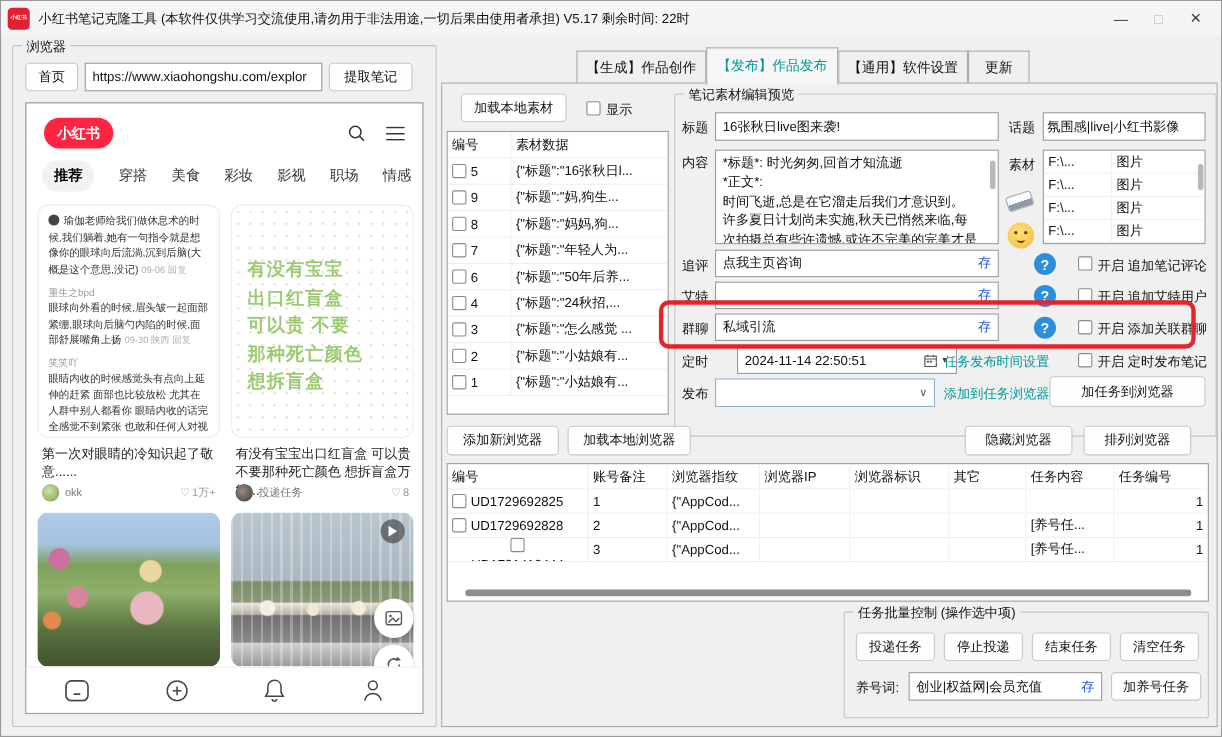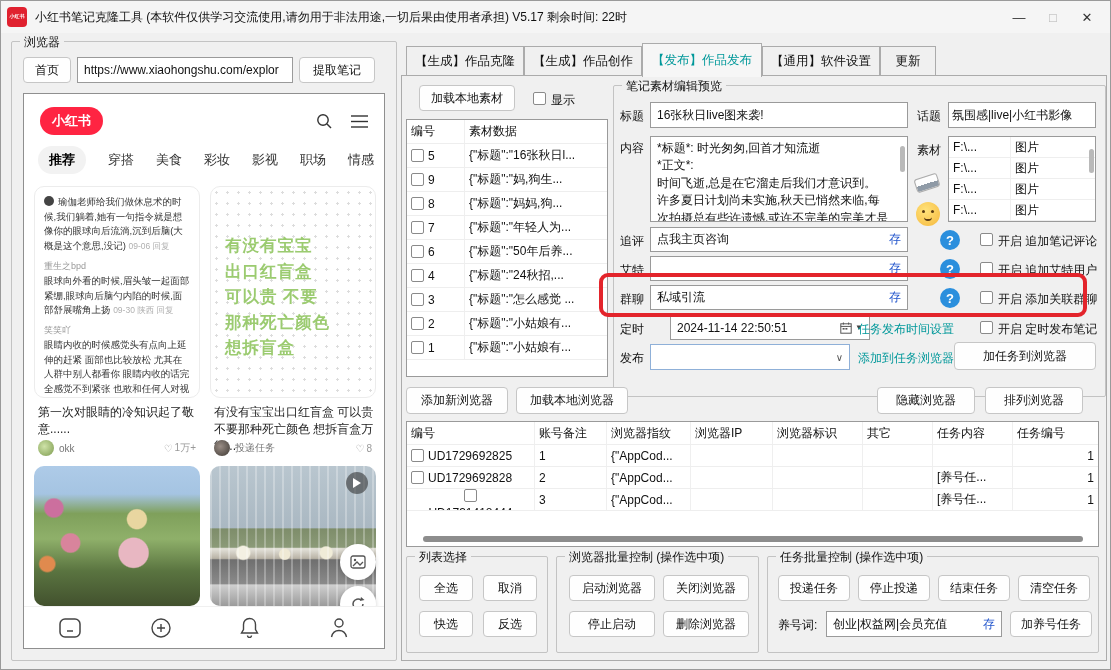--- a/index.html
+++ b/index.html
@@ -215,21 +215,20 @@
       </span>
       <span>
         <svg width="20" height="21" viewBox="0 0 20 21">
             <circle cx="10" cy="6" r="4" fill="none" stroke="#444" stroke-width="1.4"></circle>
             <path d="M2.5 20c1-4.5 4-6.5 7.5-6.5s6.5 2 7.5 6.5" fill="none" stroke="#444" stroke-width="1.4"></path>
           </svg>
       </span>
     </div>
   </div>
 
-  <div class="tab" style="left:405px;width:118px;">【生成】作品克隆</div>
   <div class="tab" style="left:523px;width:118px;">【生成】作品创作</div>
   <div class="tab active" style="left:641px;width:120px;">【发布】作品发布</div>
   <div class="tab" style="left:761px;width:118px;">【通用】软件设置</div>
   <div class="tab" style="left:879px;width:56px;">更新</div>
   <div class="panel"></div>
 
   <div class="btn" style="left:418px;top:84px;width:96px;height:26px;">加载本地素材</div>
   <span class="cb" style="left:532px;top:91px;"></span>
   <span class="lbl" style="left:550px;top:91px;">显示</span>
 
@@ -451,35 +450,21 @@
       <div class="tcell" style="width:84px;">{"AppCod...</div>
       <div class="tcell" style="width:82px;"></div>
       <div class="tcell" style="width:90px;"></div>
       <div class="tcell" style="width:70px;"></div>
       <div class="tcell" style="width:80px;">[养号任...</div>
       <div class="tcell" style="flex:1;border-right:none;justify-content:flex-end;">1</div>
     </div>
     <span class="hthumb" style="left:16px;bottom:4px;width:660px;"></span>
   </div>
 
-  <div class="groupbox" style="left:405px;top:555px;width:142px;height:97px;">
-    <div class="grouplabel">列表选择</div>
-    <div class="btn" style="left:12px;top:18px;width:54px;height:26px;">全选</div>
-    <div class="btn" style="left:76px;top:18px;width:54px;height:26px;">取消</div>
-    <div class="btn" style="left:12px;top:54px;width:54px;height:26px;">快选</div>
-    <div class="btn" style="left:76px;top:54px;width:54px;height:26px;">反选</div>
-  </div>
-
-  <div class="groupbox" style="left:555px;top:555px;width:203px;height:97px;">
-    <div class="grouplabel">浏览器批量控制 (操作选中项)</div>
-    <div class="btn" style="left:12px;top:18px;width:86px;height:26px;">启动浏览器</div>
-    <div class="btn" style="left:106px;top:18px;width:86px;height:26px;">关闭浏览器</div>
-    <div class="btn" style="left:12px;top:54px;width:86px;height:26px;">停止启动</div>
-    <div class="btn" style="left:106px;top:54px;width:86px;height:26px;">删除浏览器</div>
-  </div>
+
 
   <div class="groupbox" style="left:766px;top:555px;width:332px;height:97px;">
     <div class="grouplabel">任务批量控制 (操作选中项)</div>
     <div class="btn" style="left:10px;top:18px;width:72px;height:26px;">投递任务</div>
     <div class="btn" style="left:90px;top:18px;width:72px;height:26px;">停止投递</div>
     <div class="btn" style="left:170px;top:18px;width:72px;height:26px;">结束任务</div>
     <div class="btn" style="left:250px;top:18px;width:72px;height:26px;">清空任务</div>
     <span class="lbl" style="left:10px;top:60px;">养号词:</span>
     <div class="tbox" style="left:58px;top:54px;width:176px;height:26px;">
         <span>创业|权益网|会员充值</span>

